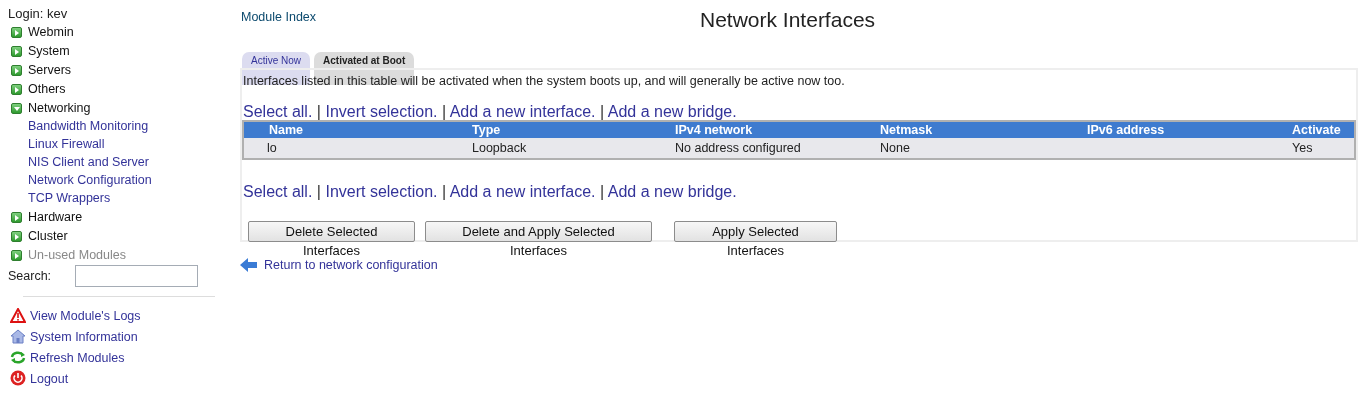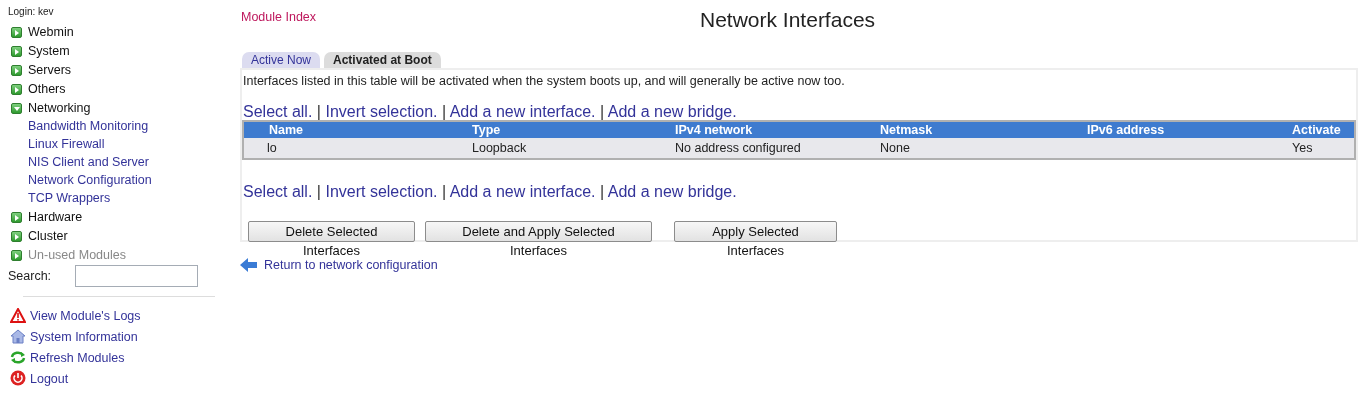--- a/index.html
+++ b/index.html
@@ -4,21 +4,21 @@
   <style>
     * { box-sizing: border-box; }
     html, body { margin: 0; padding: 0; background: #ffffff; }
     body {
       width: 1365px; height: 416px; overflow: hidden; position: relative;
       font-family: "Liberation Sans", sans-serif; font-size: 12.5px; color: #222;
     }
     a { color: #333399; text-decoration: none; }
     
     #sidebar { position: absolute; left: 0; top: 0; width: 220px; height: 416px; }
-    .login { position: absolute; left: 8px; top: 6px; font-size: 10px; color: #222; }
+    .login { position: absolute; left: 8px; top: 6px; font-size: 13px; color: #222; }
     .cat { position: absolute; left: 11px; height: 18px; display: flex; align-items: center; font-size: 12.5px; color: #111; justify-content: flex-end; }
     .cat.disabled { color: #888; }
     .cat .box {
       width: 11px; height: 11px; margin-right: 6px; border-radius: 2px;
       background: linear-gradient(#7fd07f, #2e9a2e); border: 1px solid #2f7f2f;
       position: relative; display: inline-block;
     }
     .cat .box::after {
       content: ""; position: absolute; left: 3px; top: 2px;
       border-left: 4px solid #fff; border-top: 3px solid transparent; border-bottom: 3px solid transparent;
@@ -30,24 +30,24 @@
     .sub { position: absolute; left: 28px; font-size: 12.5px; color: #333399; }
     .search { position: absolute; left: 8px; top: 265px; display: flex; align-items: center; }
     .search span { font-size: 12.5px; color: #222; margin-right: 24px; }
     .search input { width: 123px; height: 22px; border: 1px solid #a5acb5; padding: 2px; font-size: 12px; }
     .divider { position: absolute; left: 23px; top: 296px; width: 192px; height: 1px; background: #ddd; }
     .bottom-link { position: absolute; left: 10px; display: flex; align-items: flex-end; font-size: 12.5px; color: #333399; }
     .bottom-link .ic { width: 16px; height: 16px; margin-right: 4px; display: inline-flex; align-items: center; justify-content: center; }
 
     
     #main { position: absolute; left: 240px; top: 0; width: 1125px; height: 416px; }
-    .module-index { position: absolute; left: 1px; top: 10px; font-size: 12.5px; color: #be185d; }
+    .module-index { position: absolute; left: 1px; top: 10px; font-size: 12.5px; color: #0c4a6e; }
     .page-title { position: absolute; left: 460px; top: 8px; font-size: 21px; color: #222; }
     .tabs { position: absolute; left: 2px; top: 52px; height: 17px; display: flex; }
-    .tab { height: 17px; padding: 0 9px; border-radius: 7px 7px 0 0; font-size: 12px; line-height: 17px; margin-right: 4px; }
+    .tab { height: 33px; padding: 0 9px; border-radius: 7px 7px 0 0; font-size: 10px; line-height: 17px; margin-right: 4px; }
     .tab.inactive { background: #dcdcf0; color: #333399; }
     .tab.active { background: #dcdcdc; color: #222; font-weight: bold; }
     .panel { position: absolute; left: 0; top: 68px; width: 1118px; height: 174px; border: 2px solid #eeeeee; }
     .desc { position: absolute; left: 1px; top: 4px; font-size: 12.5px; color: #222; white-space: nowrap; }
     .links { position: absolute; left: 1px; font-size: 16px; color: #333399; white-space: nowrap; }
     .links .sep { color: #333; }
     table.ifaces {
       position: absolute; left: 0; top: 50px; width: 1114px; border-collapse: collapse;
       border: 2px solid #b0b0b0; font-size: 12.5px; padding-left: 41px;
     }

